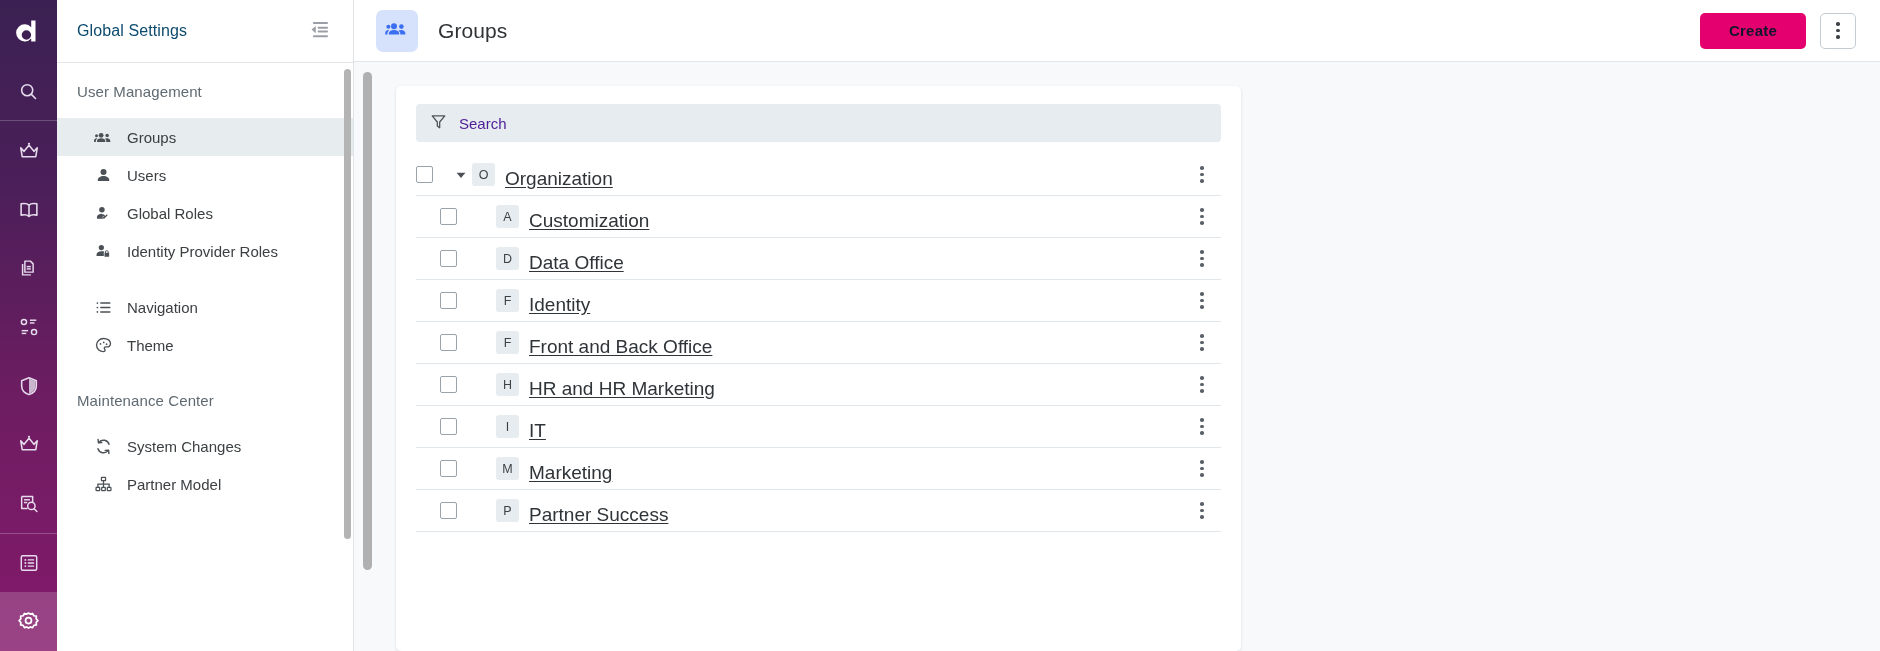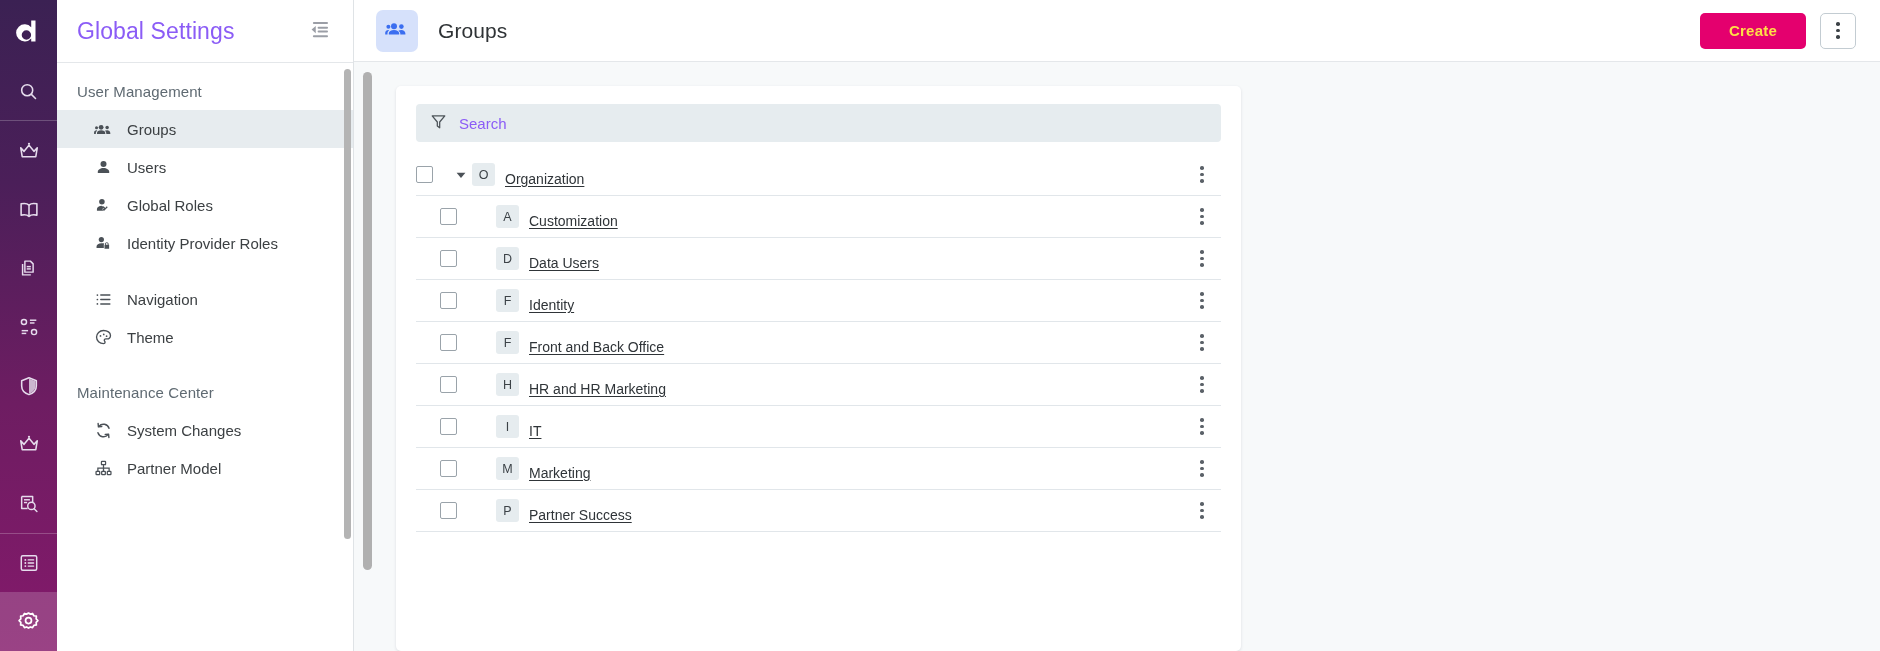--- a/index.html
+++ b/index.html
@@ -50,35 +50,35 @@
     border-right: 1px solid #dfe3e6;
     position: relative;
   }
   .side-head {
     height: 62px; flex: 0 0 62px;
     display: flex; align-items: center;
     padding: 0 20px 0 20px;
     background: #fff;
   }
   .side-title {
-    font-size: 23px; color: #8b5cf6; font-weight: 400;
+    font-size: 16px; color: #0c4a6e; font-weight: 400;
     flex: 1 1 auto; letter-spacing: .1px;
   }
   .collapse-btn {
     width: 28px; height: 28px; display: flex; align-items: center; justify-content: center;
     cursor: pointer;
   }
   .side-body {
     flex: 1 1 auto; overflow: hidden; position: relative;
     border-top: 1px solid #e4e7ea;
     padding-top: 10px;
   }
   .side-scroll { padding-bottom: 10px; }
   .group-head {
-    font-size: 15px; color: #5f6a72; padding: 10px 20px 10px 20px;
+    font-size: 15px; color: #5f6a72; padding: 10px 20px 18px 20px;
     letter-spacing: .1px;
   }
   .nav-item {
     height: 38px; display: flex; align-items: center;
     padding-left: 36px; gap: 14px; cursor: pointer; font-size: 15px;
     color: #3c4043;
   }
   .nav-item.selected { background: #e7ecef; }
   .nav-ico {
     width: 20px; height: 20px; display: flex; align-items: center; justify-content: center;
@@ -108,21 +108,21 @@
   .page-ico {
     width: 42px; height: 42px; border-radius: 7px; background: #d6e1fb;
     display: flex; align-items: center; justify-content: center; flex: 0 0 42px;
   }
   .page-title {
     font-size: 21px; color: #2f3336; margin-left: 20px; font-weight: 400;
     letter-spacing: .1px;
   }
   .top-spacer { flex: 1 1 auto; }
   .btn-create {
-    background: #e4006e; color: #fde047; border: none; border-radius: 5px;
+    background: #e4006e; color: #0f172a; border: none; border-radius: 5px;
     height: 36px; min-width: 106px; padding: 0 22px;
     font-size: 15px; font-weight: 700; cursor: pointer;
     font-family: "Liberation Sans", sans-serif; letter-spacing: .2px;
   }
   .btn-kebab {
     width: 36px; height: 36px; margin-left: 14px;
     border: 1px solid #c3ccd2; border-radius: 5px; background: #fff;
     display: flex; align-items: center; justify-content: center; cursor: pointer;
   }
 
@@ -143,21 +143,21 @@
     width: 845px; background: #fff; border-radius: 5px;
     box-shadow: 0 1px 3px rgba(30,40,60,.13);
     padding: 18px 20px 0 20px;
     height: 100%;
   }
   .searchbar {
     height: 38px; background: #e6ecef; border-radius: 4px;
     display: flex; align-items: center; padding: 0 14px; gap: 12px;
     cursor: text;
   }
-  .search-ph { color: #8b5cf6; font-size: 15px; }
+  .search-ph { color: #4c1d95; font-size: 15px; }
   .rows { margin-top: 12px; }
   .row {
     height: 42px; display: flex; align-items: center;
     border-bottom: 1px solid #e1e6ea;
   }
   .row.child .cb-wrap { margin-left: 24px; }
   .cb-wrap { width: 34px; flex: 0 0 34px; display: flex; align-items: center; }
   .cb {
     width: 17px; height: 17px; border: 1px solid #9aa3aa; border-radius: 2px;
     background: #fff; cursor: pointer;
@@ -166,21 +166,21 @@
     width: 22px; flex: 0 0 22px; display: flex; align-items: center; justify-content: center;
     cursor: pointer;
   }
   .chev.empty { visibility: hidden; }
   .avatar {
     width: 23px; height: 23px; border-radius: 3px; background: #e6ecef;
     display: flex; align-items: center; justify-content: center;
     font-size: 12.5px; color: #3c4247; flex: 0 0 23px; margin-right: 10px;
   }
   .rowname {
-    font-size: 14px; color: #2f3438; text-decoration: underline;
+    font-size: 19px; color: #2f3438; text-decoration: underline;
     text-underline-offset: 2px; cursor: pointer; white-space: nowrap; margin-top: 9px;
   }
   .row-spacer { flex: 1 1 auto; }
   .row-kebab {
     width: 30px; height: 30px; display: flex; align-items: center; justify-content: center;
     cursor: pointer; margin-right: 4px;
   }
   .kdot { width: 3.5px; height: 3.5px; border-radius: 50%; background: #5b6168; margin: 1.6px 0; }
   .kdots { display: flex; flex-direction: column; align-items: center; }
   .kdot-dark { background: #3c4247; }
@@ -489,21 +489,21 @@
                     <div class="kdot"></div>
                   </div>
                 </div>
               </div>
               <div class="row child">
                 <div class="cb-wrap">
                   <div class="cb"></div>
                 </div>
                 <div class="chev empty"></div>
                 <div class="avatar">D</div>
-                <a class="rowname">Data Users</a>
+                <a class="rowname">Data Office</a>
                 <div class="row-spacer"></div>
                 <div class="row-kebab">
                   <div class="kdots">
                     <div class="kdot"></div>
                     <div class="kdot"></div>
                     <div class="kdot"></div>
                   </div>
                 </div>
               </div>
               <div class="row child">

